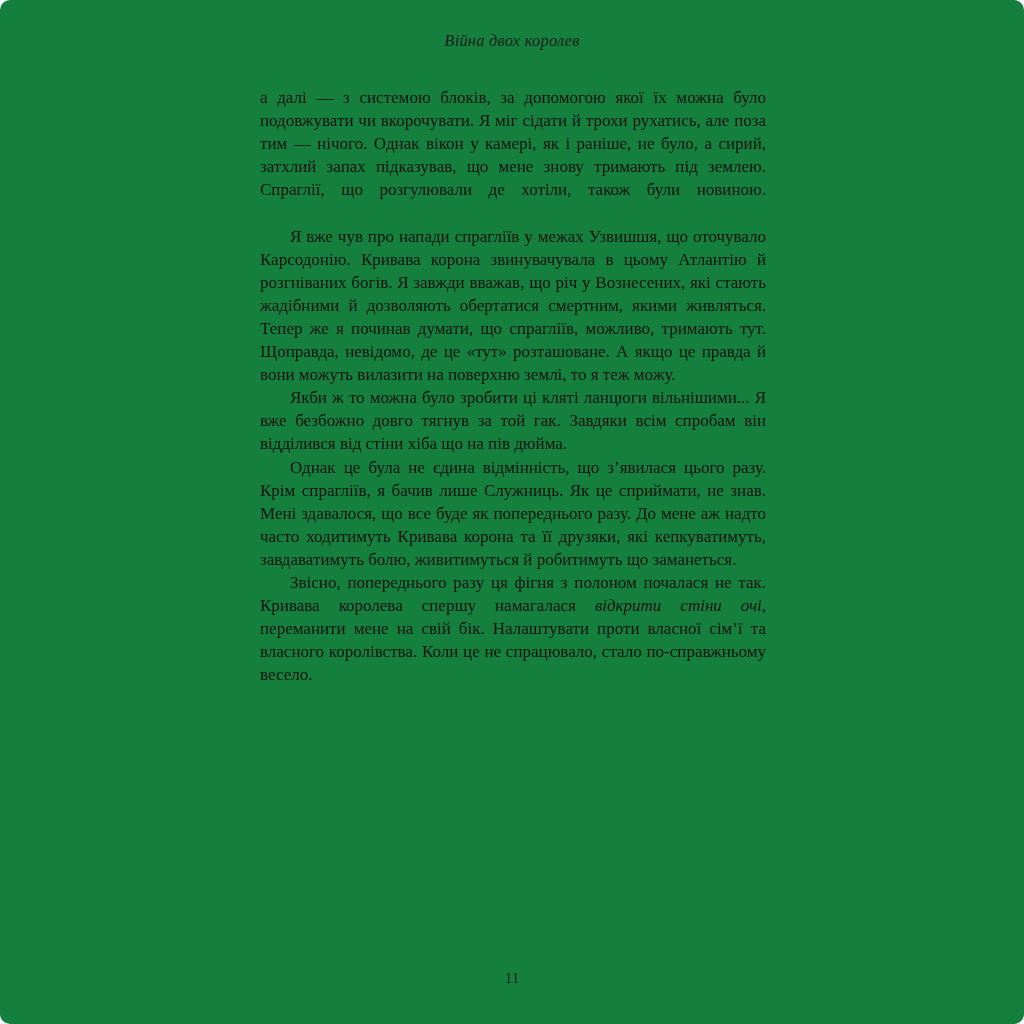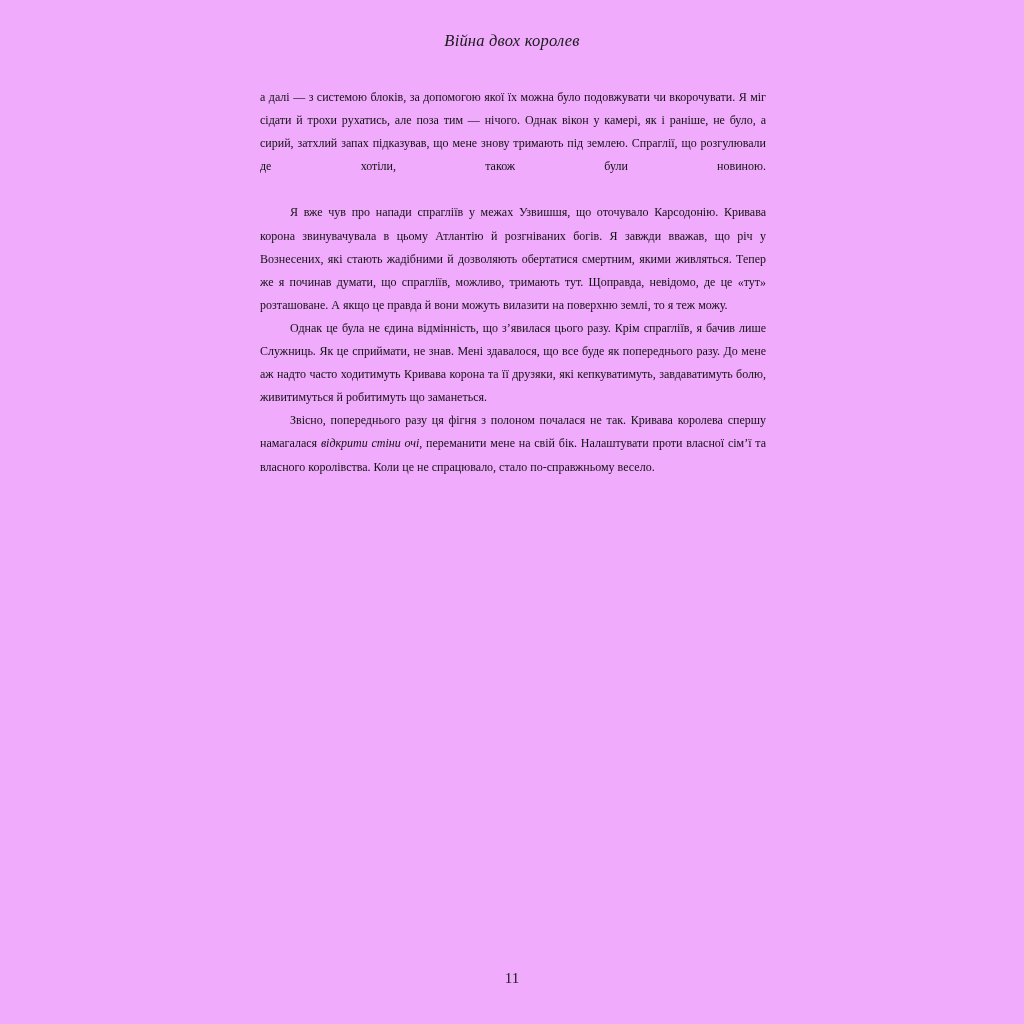--- a/index.html
+++ b/index.html
@@ -14,21 +14,22 @@
     position: relative;
     overflow: hidden;
     font-family: "Liberation Serif", "DejaVu Serif", serif;
     color: #111111;
     -webkit-font-smoothing: antialiased;
   }
 
   .page {
     position: absolute;
     inset: 0;
-    background: #f0abfc;
+    background: #15803d;
+    border-radius: 10px;
   }
 
   
   .running-head {
     position: absolute;
     top: 33px;
     left: 0;
     width: 1024px;
     text-align: center;
     font-style: italic;
@@ -37,21 +38,21 @@
     color: #1a1a1a;
     line-height: 1;
   }
 
   
   .text-block {
     position: absolute;
     left: 260px;
     top: 86px;
     width: 506px;
-    font-size: 12px;
+    font-size: 17px;
     line-height: 23.1px;
     text-align: justify;
     text-justify: inter-word;
     color: #111111;
     hyphens: manual;
   }
 
   .text-block p {
     margin: 0;
     text-indent: 30px;
@@ -97,20 +98,21 @@
 
   <div class="running-head">Війна двох королев</div>
 
   <div class="text-block">
 
     <p class="no-indent flush">а далі — з системою блоків, за допомогою якої їх можна було подовжувати чи вкорочувати. Я міг сідати й трохи рухатись, але поза тим — нічого. Однак вікон у камері, як і раніше, не було, а сирий, затхлий запах підказував, що мене знову тримають під землею. Спраглії, що розгулювали де хотіли, також були новиною.</p>
 
 
     <p>Я вже чув про напади спрагліїв у межах Узвишшя, що оточувало Карсодонію. Кривава корона звинувачувала в цьому Атлантію й розгніваних богів. Я завжди вважав, що річ у Вознесених, які стають жадібними й дозволяють обертатися смертним, якими живляться. Тепер же я починав думати, що спрагліїв, можливо, тримають тут. Щоправда, невідомо, де це «тут» розташоване. А якщо це правда й вони можуть вилазити на поверхню землі, то я теж можу.</p>
 
+    <p>Якби ж то можна було зробити ці кляті ланцюги вільнішими... Я вже безбожно довго тягнув за той гак. Завдяки всім спробам він відділився від стіни хіба що на пів дюйма.</p>
 
     <p>Однак це була не єдина відмінність, що з’явилася цього разу. Крім спрагліїв, я бачив лише Служниць. Як це сприймати, не знав. Мені здавалося, що все буде як попереднього разу. До мене аж надто часто ходитимуть Кривава корона та її друзяки, які кепкуватимуть, завдаватимуть болю, живитимуться й робитимуть що заманеться.</p>
 
     <p>
       <span>Звісно, попереднього разу ця фігня з полоном почалася не так. Кривава королева спершу намагалася </span><em>відкрити стіни очі</em><span>, переманити мене на свій бік. Налаштувати проти власної сім’ї та власного королівства. Коли це не спрацювало, стало по-справжньому весело.</span>
     </p>
 
 
   </div>
 

